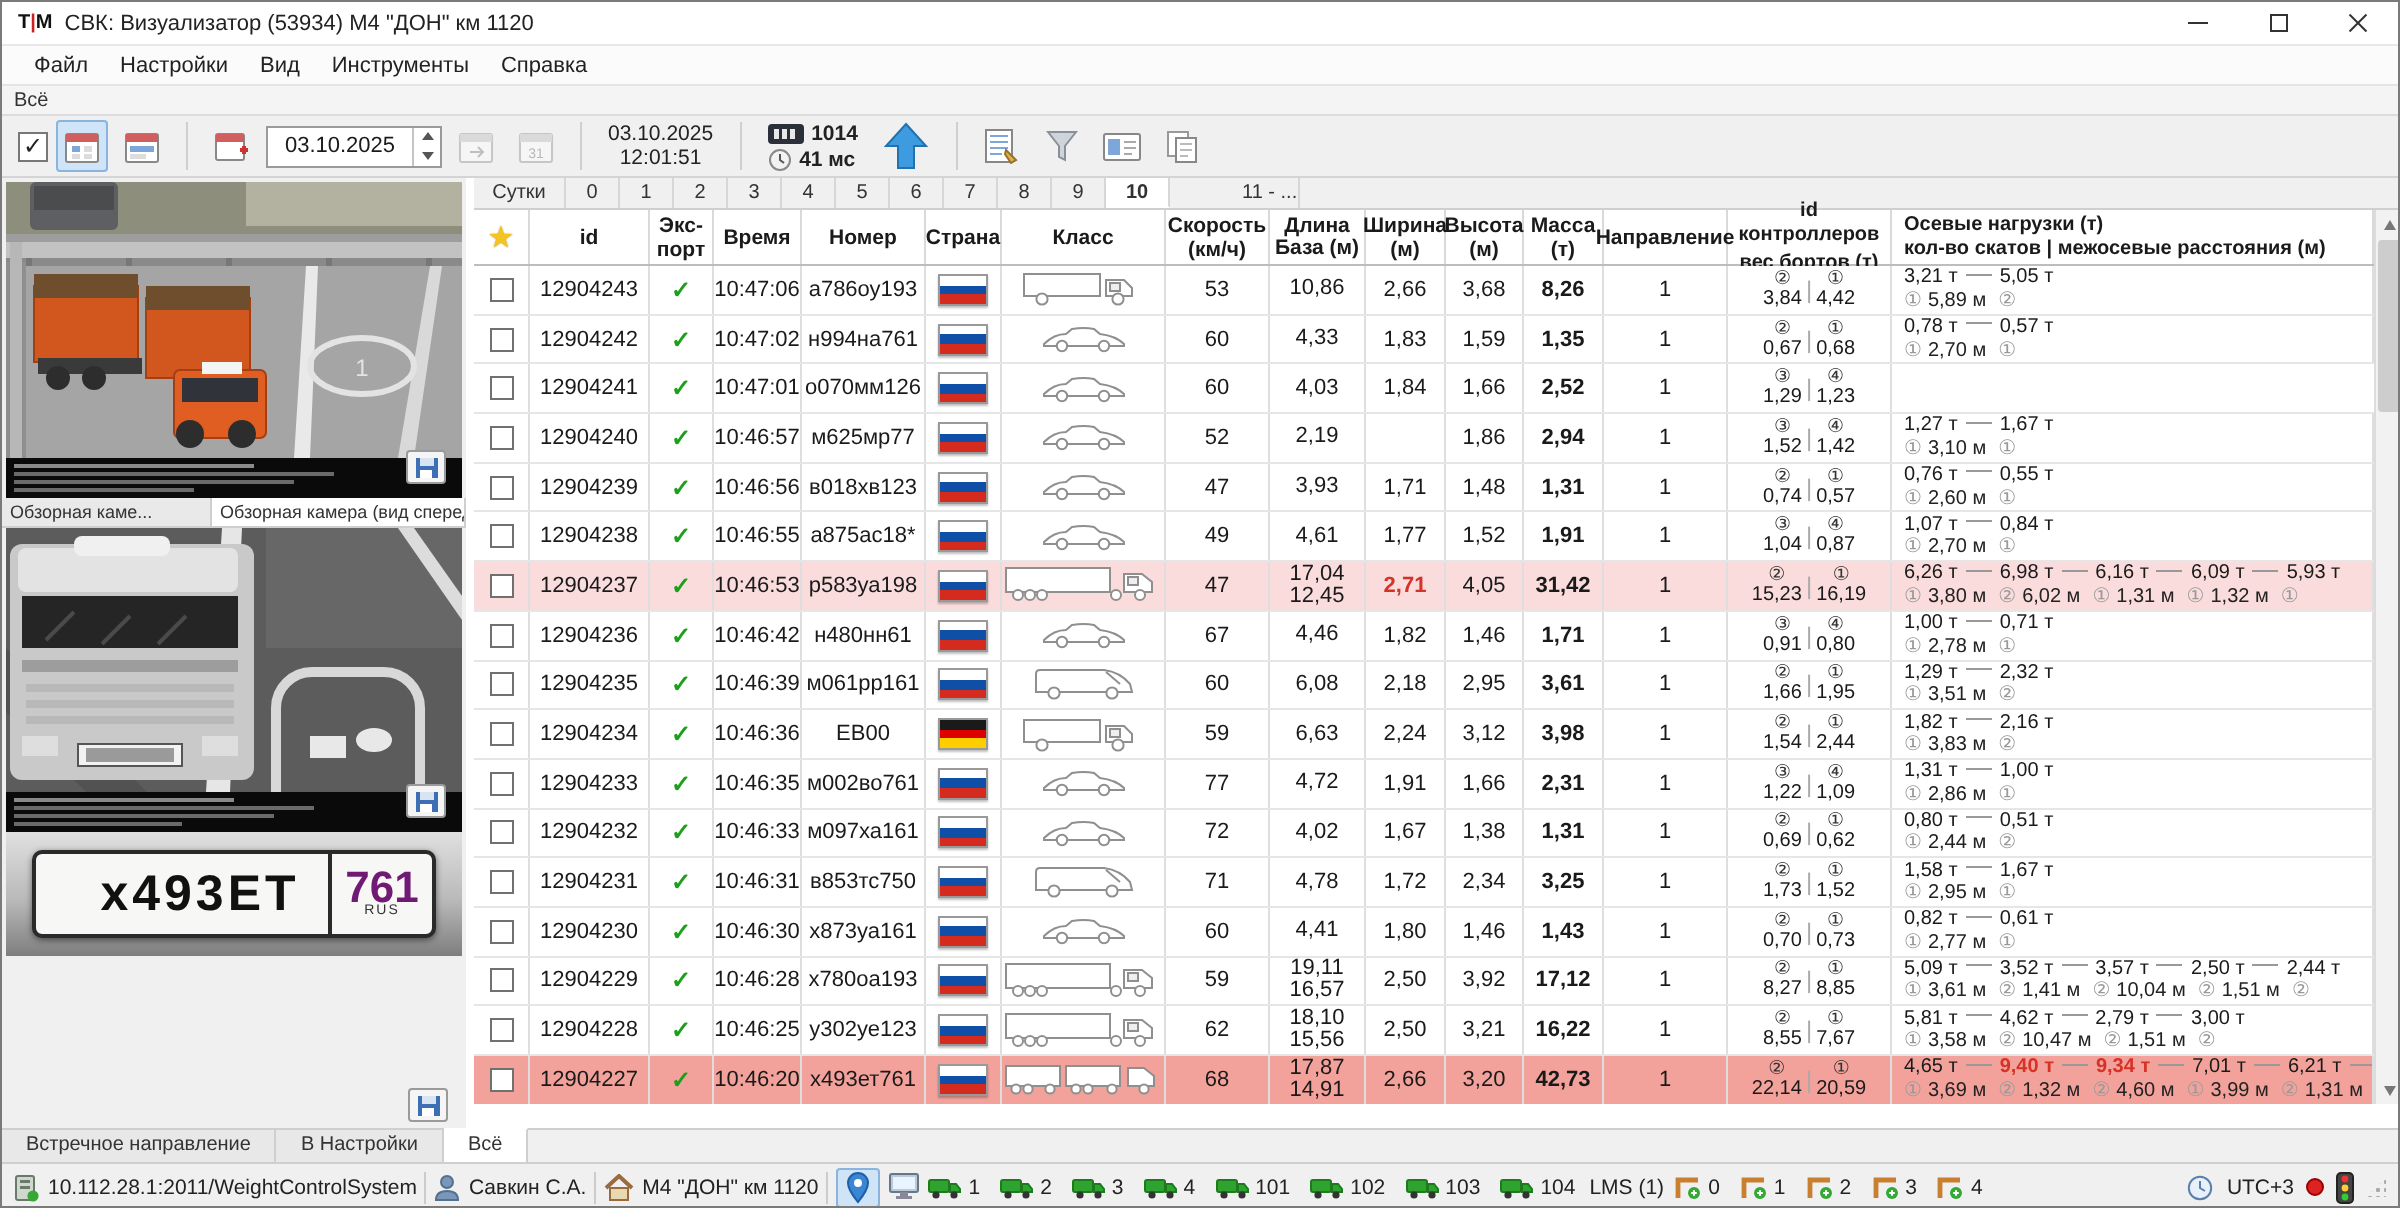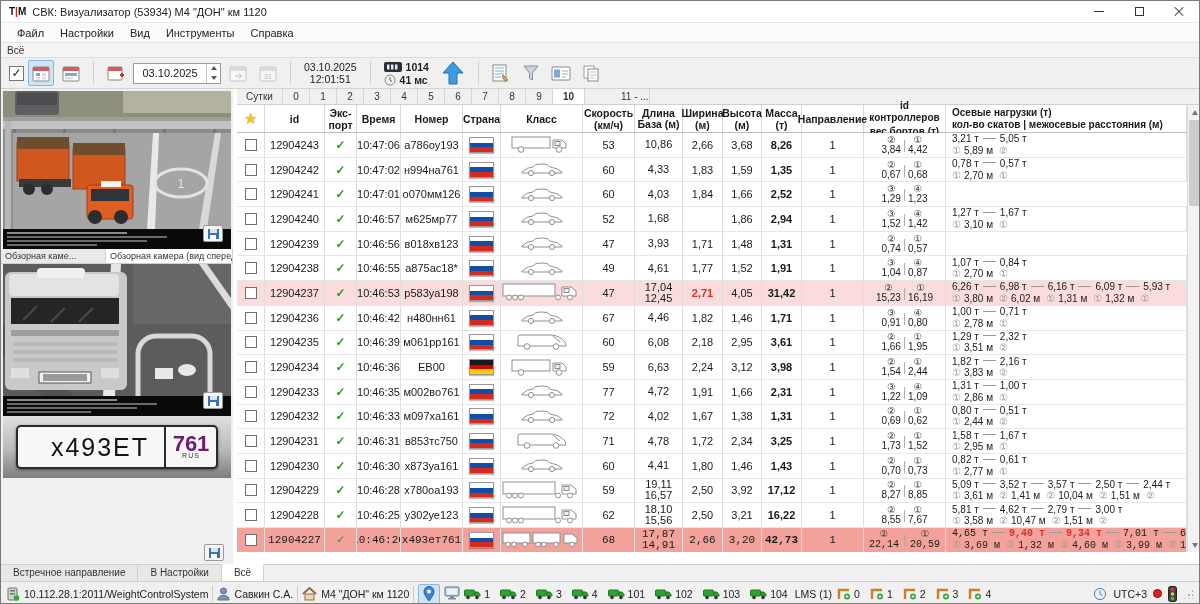--- a/index.html
+++ b/index.html
@@ -51,21 +51,21 @@
   
   .left-panel { position:absolute; left:0; top:88px; width:232px; height:475px; background:#f0f0f0; }
   .cam1 { position:absolute; left:2px; top:2px; width:228px; height:158px; }
   .camtabs { position:absolute; left:0; top:160px; width:232px; height:15px; display:flex; background:#e9e9e9; border-bottom:1px solid #cfcfcf; }
   .camtab { font-size:9px; color:#333; padding:2px 4px; border-right:1px solid #cfcfcf; white-space:nowrap; overflow:hidden; }
   .camtab.sel { background:#fff; font-weight:normal; }
   .cam2 { position:absolute; left:2px; top:175px; width:228px; height:152px; }
   .plateimg { position:absolute; left:2px; top:327px; width:228px; height:62px;
               background:linear-gradient(180deg,#e0e0e0 0%,#b9b9b9 55%,#7e7e7e 100%); display:flex; align-items:center; justify-content:center; }
   .plate { background:#f7f7f5; border:2px solid #2a2a2a; border-radius:5px; height:44px; width:202px; display:flex; align-items:stretch; box-shadow:0 1px 3px rgba(0,0,0,.5); }
-  .plate-main { flex:1; display:flex; align-items:center; justify-content:center; font-weight:normal; font-size:25px; letter-spacing:2px; color:#111;margin-left:18px; }
+  .plate-main { flex:1; display:flex; align-items:center; justify-content:center; font-weight:bold; font-size:25px; letter-spacing:2px; color:#111;margin-left:18px; }
   .plate-right { width:52px; border-left:2px solid #2a2a2a; display:flex; flex-direction:column; align-items:center; justify-content:center; }
   .plate-region { font-weight:bold; font-size:22px; line-height:17px; color:#701a75; }
   .plate-rus { font-size:7px; color:#333; letter-spacing:1px; }
   .save-btn { position:absolute; width:20px; height:17px; background:#f5f5f5; border:1px solid #9a9a9a; border-radius:2px; display:flex; align-items:center; justify-content:center; }
   .floppy { width:11px; height:10px; background:#3d6fb4; position:relative; }
   .floppy:before { content:""; position:absolute; top:0; left:2px; width:7px; height:4px; background:#d8e4f2; }
   .floppy:after { content:""; position:absolute; bottom:0; left:2.5px; width:6px; height:4px; background:#fff; }
 
   
   .bottom-strip { position:absolute; left:0; top:563px; width:100%; height:17px; background:#f0f0f0; border-top:1px solid #cfcfcf; }
@@ -78,21 +78,21 @@
   .ttabs { position:absolute; left:0; top:0; width:100%; height:16px; background:#f0f0f0; display:flex; border-bottom:1px solid #cfcfcf; }
   .ttab { font-size:10px; padding:2px 0; text-align:center; min-width:27px; border-right:1px solid #d7d7d7; color:#333; }
   .ttab.first { min-width:46px; }
   .ttab.last { min-width:52px;padding-left:36px; }
   .ttab.sel { background:#fff; border-bottom:1px solid #fff; font-weight:bold; min-width:32px; }
   .thead { position:absolute; left:0; top:16px; width:950px; height:28px; display:flex; background:#fff; border-bottom:1px solid #bdbdbd; }
   .th { border-right:1px solid #d9d9d9; display:flex; flex-direction:column; align-items:center; justify-content:center; font-weight:bold; font-size:10.5px; line-height:12px; text-align:center; }
   .tbody { position:absolute; left:0; top:44px; width:950px; height:419px; overflow:hidden; background:#fff; }
   .trow { height:24.7px; display:flex; border-bottom:1px solid #e6e6e6; background:#fff; }
   .trow.pink { background:#fadcdc; }
-  .trow.sel  { background:#f2a29b;font-family:Liberation Mono, monospace; }
+  .trow.sel  { background:#f2a29b; }
   .c { border-right:1px solid #dedede; display:flex; align-items:center; justify-content:center; font-size:11px; overflow:hidden; }
   .c-star{width:28px;} .c-id{width:60px;} .c-exp{width:32px;} .c-time{width:44px;} .c-plate{width:62px;}
   .c-flag{width:38px;} .c-class{width:82px;} .c-speed{width:52px;} .c-len{width:48px; flex-direction:column; line-height:11px;}
   .c-width{width:40px;} .c-height{width:39px;} .c-mass{width:40px; font-weight:bold;} .c-dir{width:62px;}
   .c-ctrl{width:82px; gap:2px; font-size:10px;} .c-axles{flex:1; justify-content:flex-start; flex-direction:column; align-items:flex-start; padding-left:6px; font-size:10px; line-height:11.5px; justify-content:center;}
   .red { color:#d63228; font-weight:bold; }
   .rowcb { width:12px; height:12px; border:1px solid #707070; background:#fff; }
   .expcheck { color:#1ca01c; font-weight:bold; font-size:12px; }
   .star-glyph { color:#f3c422; font-size:13px; text-shadow:0 0 1px #b08000; }
   .flagbox { width:25px; height:16px; border:1px solid #999; display:flex; flex-direction:column; box-shadow:0 1px 1px rgba(0,0,0,.25);}
@@ -619,21 +619,21 @@
           </div>
     <div class="c c-class">
             <svg width="44" height="15" viewBox="0 0 44 15">
               <path d="M2 10 Q7 5 13 5 L16 2.5 Q22 1.5 27 2.5 L30 5 Q38 6 42 10 L42 11 L2 11 Z" stroke="#8f8f8f" fill="#fff" stroke-width="1"></path>
               <circle cx="11" cy="11" r="2.6" stroke="#8f8f8f" fill="#fff" stroke-width="1"></circle>
               <circle cx="32" cy="11" r="2.6" stroke="#8f8f8f" fill="#fff" stroke-width="1"></circle>
             </svg>
           </div>
     <div class="c c-speed">52</div>
     <div class="c c-len">
-            <div>1,68</div>
+            <div>2,19</div>
             <div></div>
           </div>
     <div class="c c-width"></div>
     <div class="c c-height">1,86</div>
     <div class="c c-mass">2,94</div>
     <div class="c c-dir">1</div>
     <div class="c c-ctrl">
       <span class="ctrl-part">
               <span class="ctrl-num">③</span>
               <span>1,52</span>
@@ -686,20 +686,24 @@
     <div class="c c-ctrl">
       <span class="ctrl-part">
               <span class="ctrl-num">②</span>
               <span>0,74</span>
             </span>
       <span class="ctrl-div">|</span>
       <span class="ctrl-part">
               <span class="ctrl-num">①</span>
               <span>0,57</span>
             </span>
+    </div>
+    <div class="c c-axles">
+      <div class="ax-line ax1"><span class="">0,76 т</span><span class="dash"></span><span class="">0,55 т</span></div>
+      <div class="ax-line ax2"><span class="wheel">①</span><span class="dist">2,60 м</span><span class="wheel">①</span></div>
     </div>
   </div>
 
   <div class="trow">
     <div class="c c-star">
             <span class="rowcb"></span>
           </div>
     <div class="c c-id">12904238</div>
     <div class="c c-exp">
             <span class="expcheck">✓</span>

